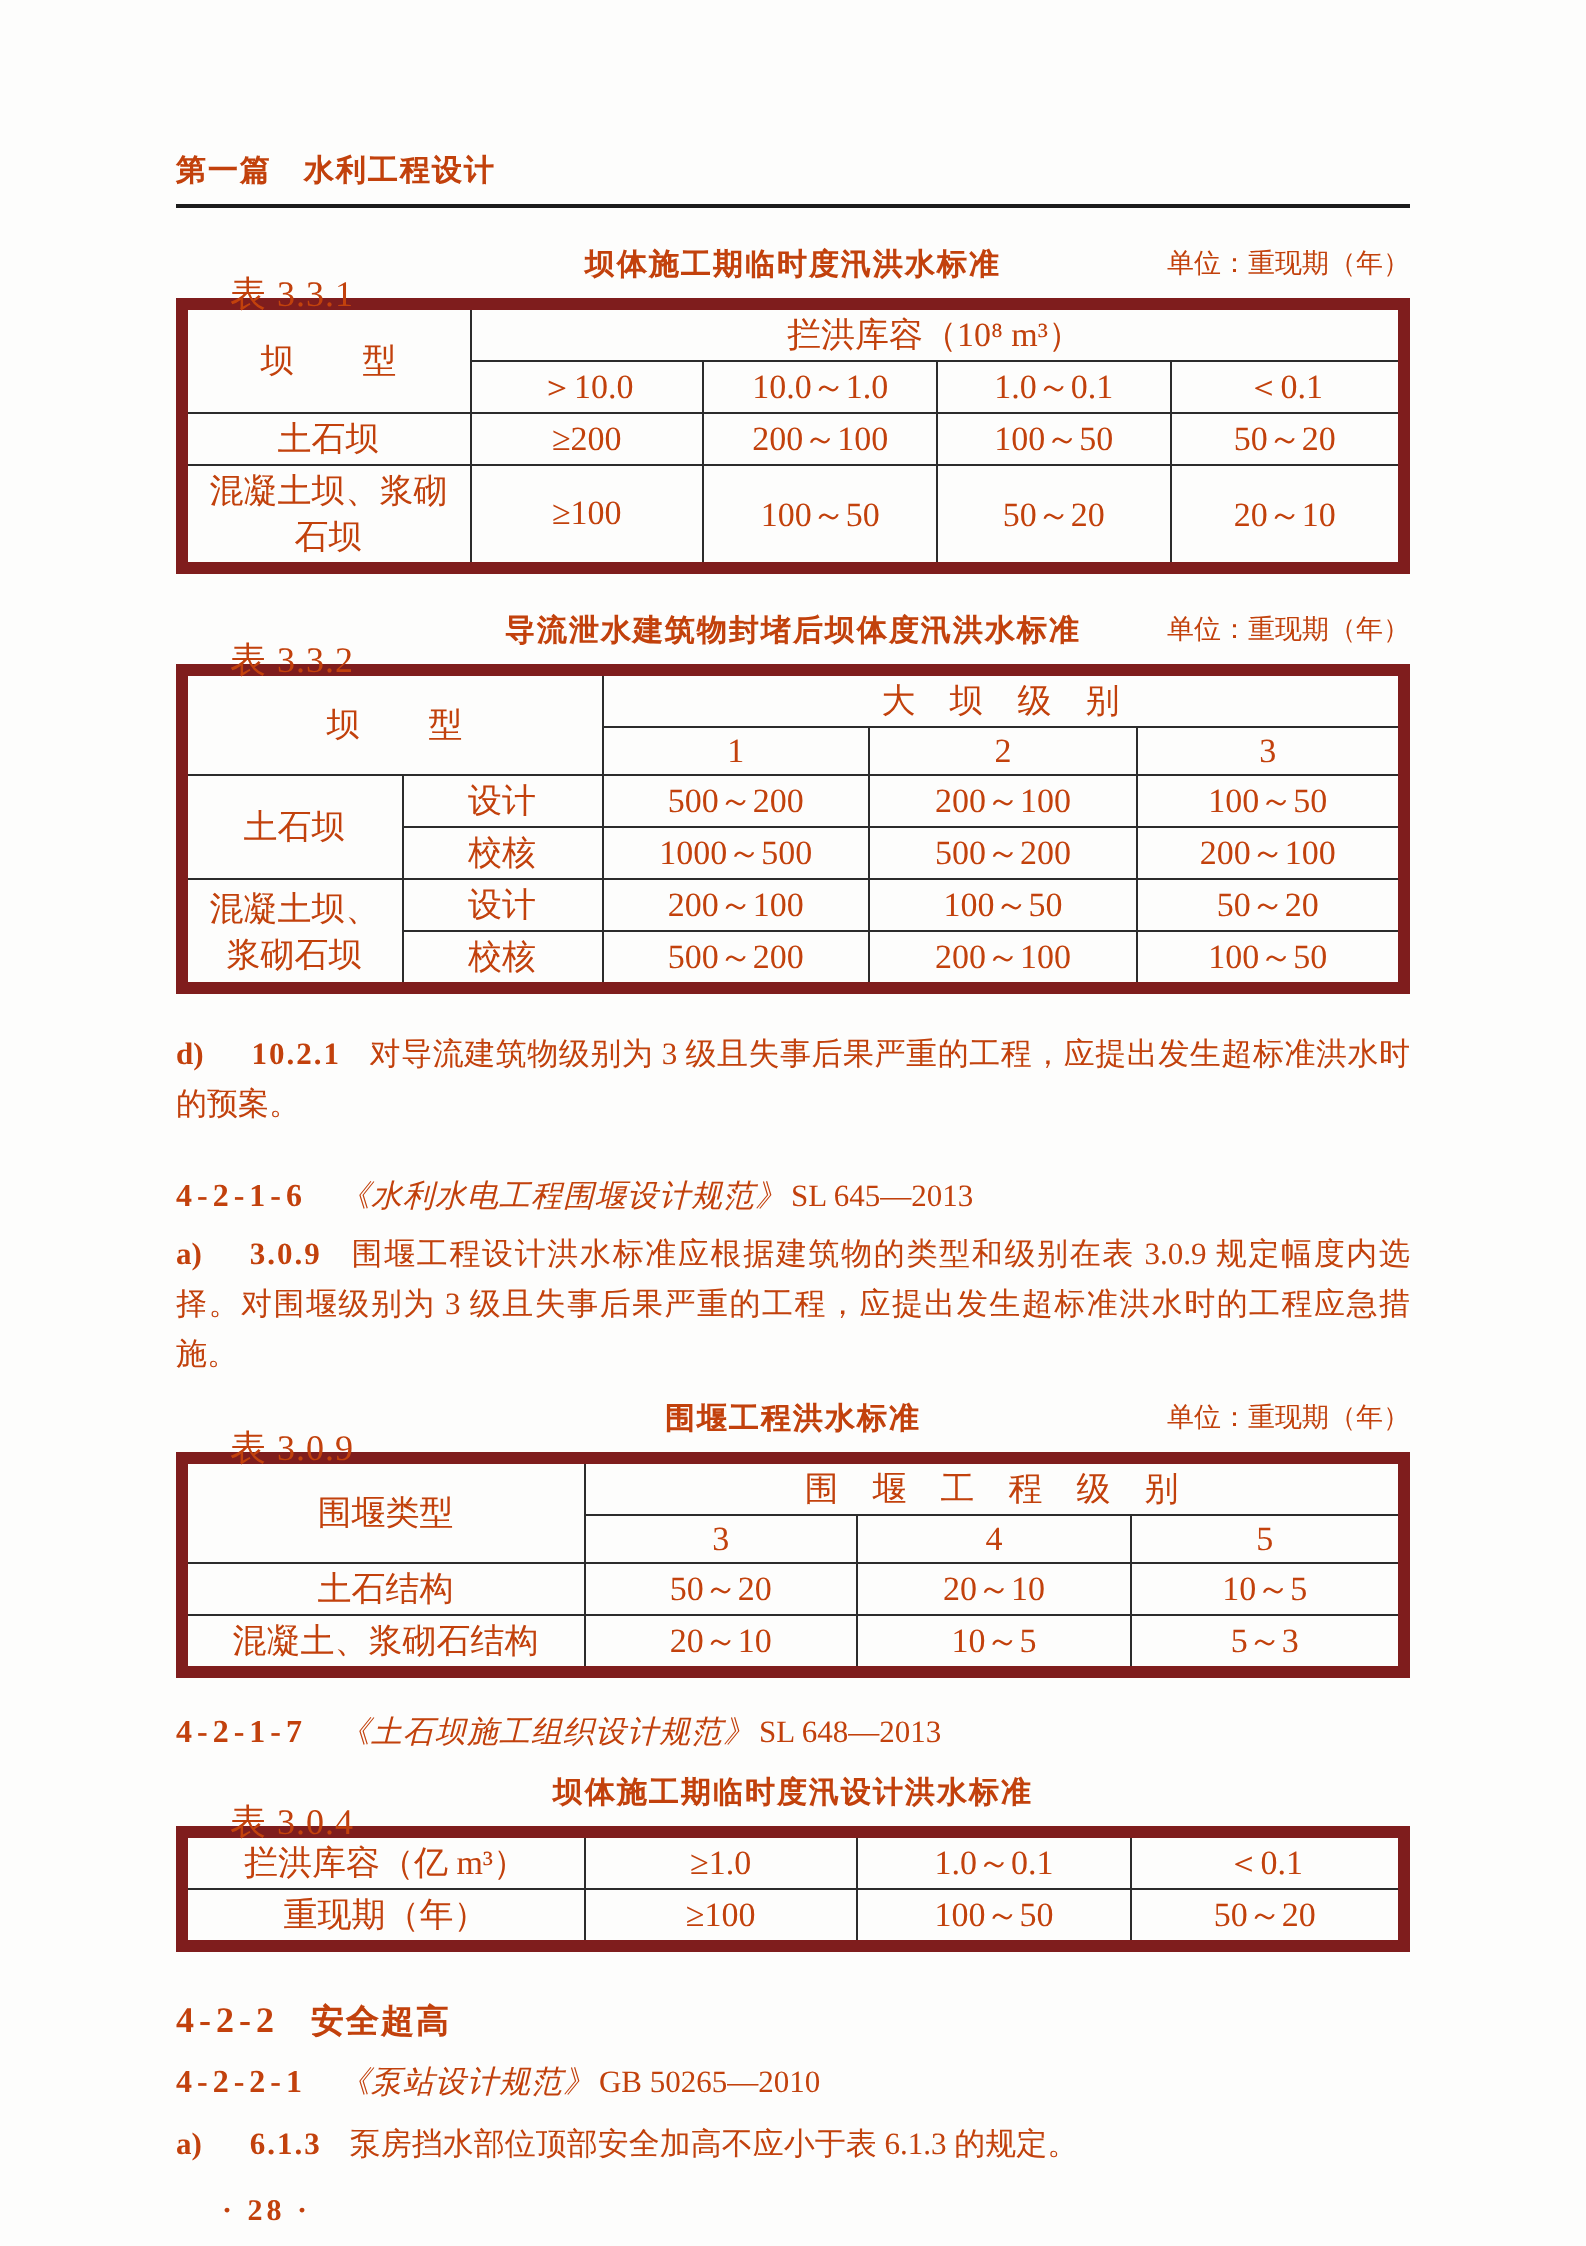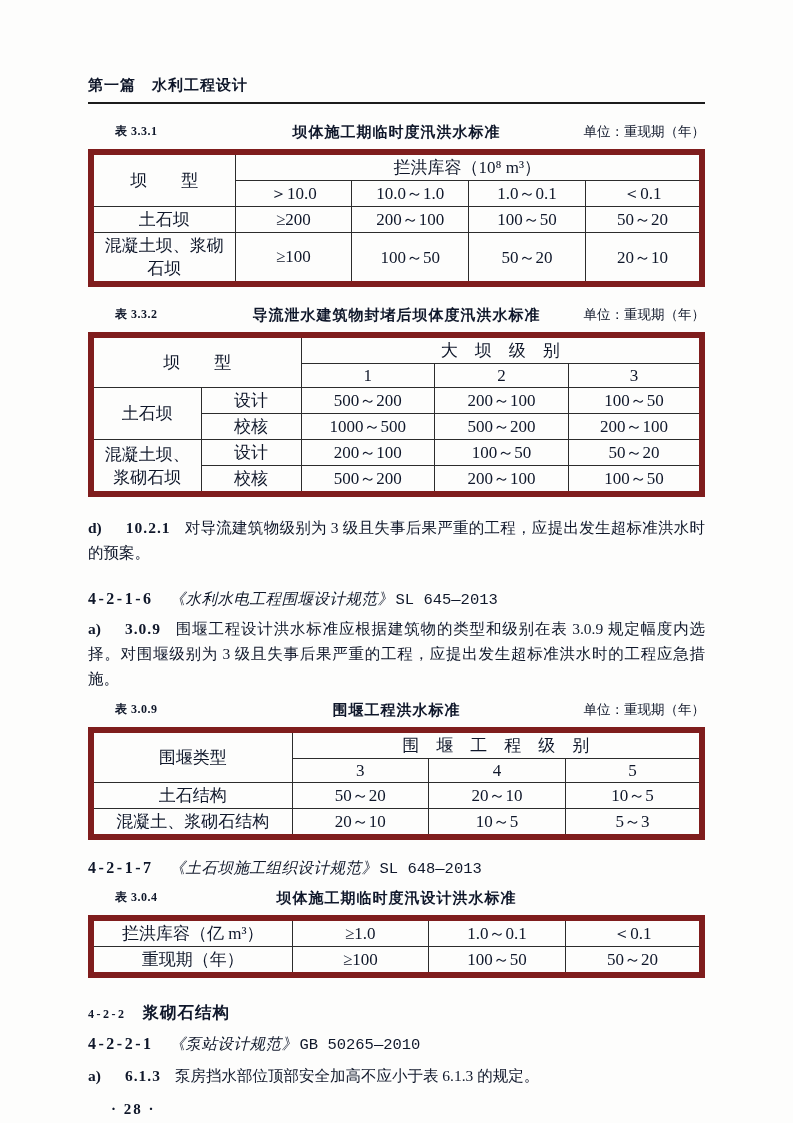--- a/index.html
+++ b/index.html
@@ -1,53 +1,53 @@
 <!DOCTYPE html>
 <html><head>
 <meta charset="utf-8">
 <style>
   * { margin:0; padding:0; box-sizing:border-box; }
   html,body { background:#ffffff; }
   .page {
     width:793px; height:1123px; background:#fdfdfc;
     font-family:"Liberation Serif","DejaVu Serif",serif;
-    color:#0f172a; padding:76px 88px 0 88px; overflow:hidden; position:relative;
+    color:#c2410c; padding:76px 88px 0 88px; overflow:hidden; position:relative;
   }
   
   .running-head {
     font-family:"Liberation Sans","DejaVu Sans",sans-serif;
     font-weight:bold; font-size:15px; letter-spacing:1px;
     padding-bottom:7px; border-bottom:2px solid #1c1c1c;
   }
   
   .tbl-caption { position:relative; height:20px; margin-top:19px; margin-bottom:6px; }
-  .cap-label { position:absolute; left:27px; top:0; font-weight:bold; font-size:12px; letter-spacing:0.5px; }
+  .cap-label { position:absolute; left:27px; top:12px; font-weight:normal; font-size:18px; letter-spacing:0.5px; }
   .cap-title {
     display:block; text-align:center; font-weight:bold; font-size:15px;
     font-family:"Liberation Sans","DejaVu Sans",sans-serif; letter-spacing:1px;
   }
   .cap-unit { position:absolute; right:0; top:0; font-size:13.5px; font-weight:normal; }
   
   table.tbl {
     width:100%; border-collapse:collapse; table-layout:fixed;
     font-size:17px; text-align:center; border:6px solid #7f1d1d;
   }
   table.tbl td { border:1px solid #2c2c2c; height:24px; padding:1px 3px; vertical-align:middle; }
   
   .clause { font-size:15.5px; line-height:25px; text-align:justify;font-family:Liberation Serif, serif; }
   .p-prefix { font-weight:bold; margin-right:24px; }
   .p-num { font-weight:bold; margin-right:14px; letter-spacing:1px; }
   
   .section-head { font-size:15.5px; line-height:24px; }
   .sec-num { font-weight:bold; letter-spacing:2.5px; margin-right:16px; font-size:16px; }
   .book-title { font-style:italic; letter-spacing:0.5px;text-align:center; }
-  .std-code { margin-left:2px;font-family:Liberation Mono, monospace; }
+  .std-code { margin-left:2px; }
   
   .group-head { margin-top:24px; font-size:16.5px; }
-  .group-head .sec-num { font-size:12px;margin-top:34px; }
+  .group-head .sec-num { font-size:18px;margin-top:34px; }
   .group-head .group-title {
     font-family:"Liberation Sans","DejaVu Sans",sans-serif; font-weight:bold; letter-spacing:1px;
   }
   .page-num { margin-top:13px; padding-left:23px; font-weight:bold; font-size:15px; letter-spacing:2px; }
   
   .mt18 { margin-top:18px; } .mt22 { margin-top:22px; } .mt16 { margin-top:16px; }
   .mt10 { margin-top:10px; } .mt4 { margin-top:4px; } .mt6 { margin-top:6px; } .mt8 { margin-top:8px; }
 </style>
 </head>
 <body>
@@ -224,21 +224,21 @@
       <tr>
         <td>重现期（年）</td>
         <td>≥100</td>
         <td>100～50</td>
         <td>50～20</td>
       </tr>
     </tbody>
   </table>
 
   <p class="group-head">
-    <span class="sec-num">4-2-2</span><span class="group-title">浆砌石结构</span>
+    <span class="sec-num">4-2-2</span><span class="group-title">安全超高</span>
   </p>
 
   <p class="section-head mt8">
     <span class="sec-num">4-2-2-1</span><span class="book-title">《泵站设计规范》</span><span class="std-code">GB 50265—2010</span>
   </p>
   <p class="clause mt6">
     <span class="p-prefix">a)</span><span class="p-num">6.1.3</span><span>泵房挡水部位顶部安全加高不应小于表 6.1.3 的规定。</span>
   </p>
 
   <div class="page-num">· 28 ·</div>

